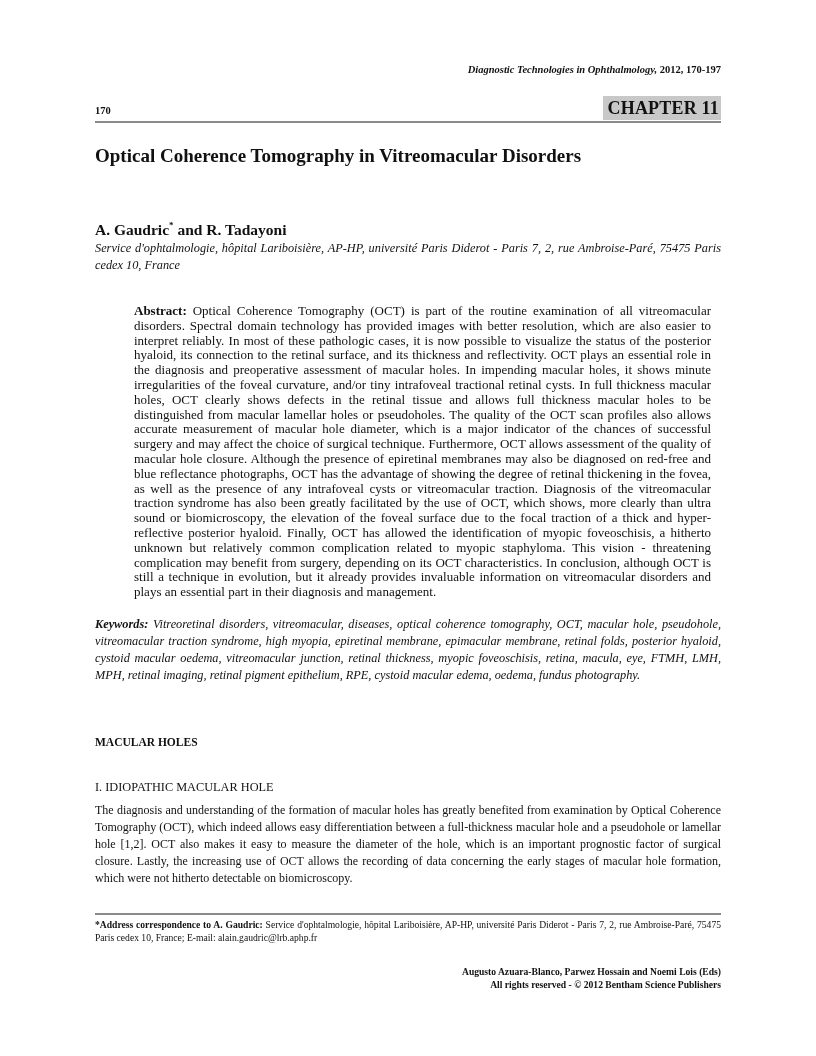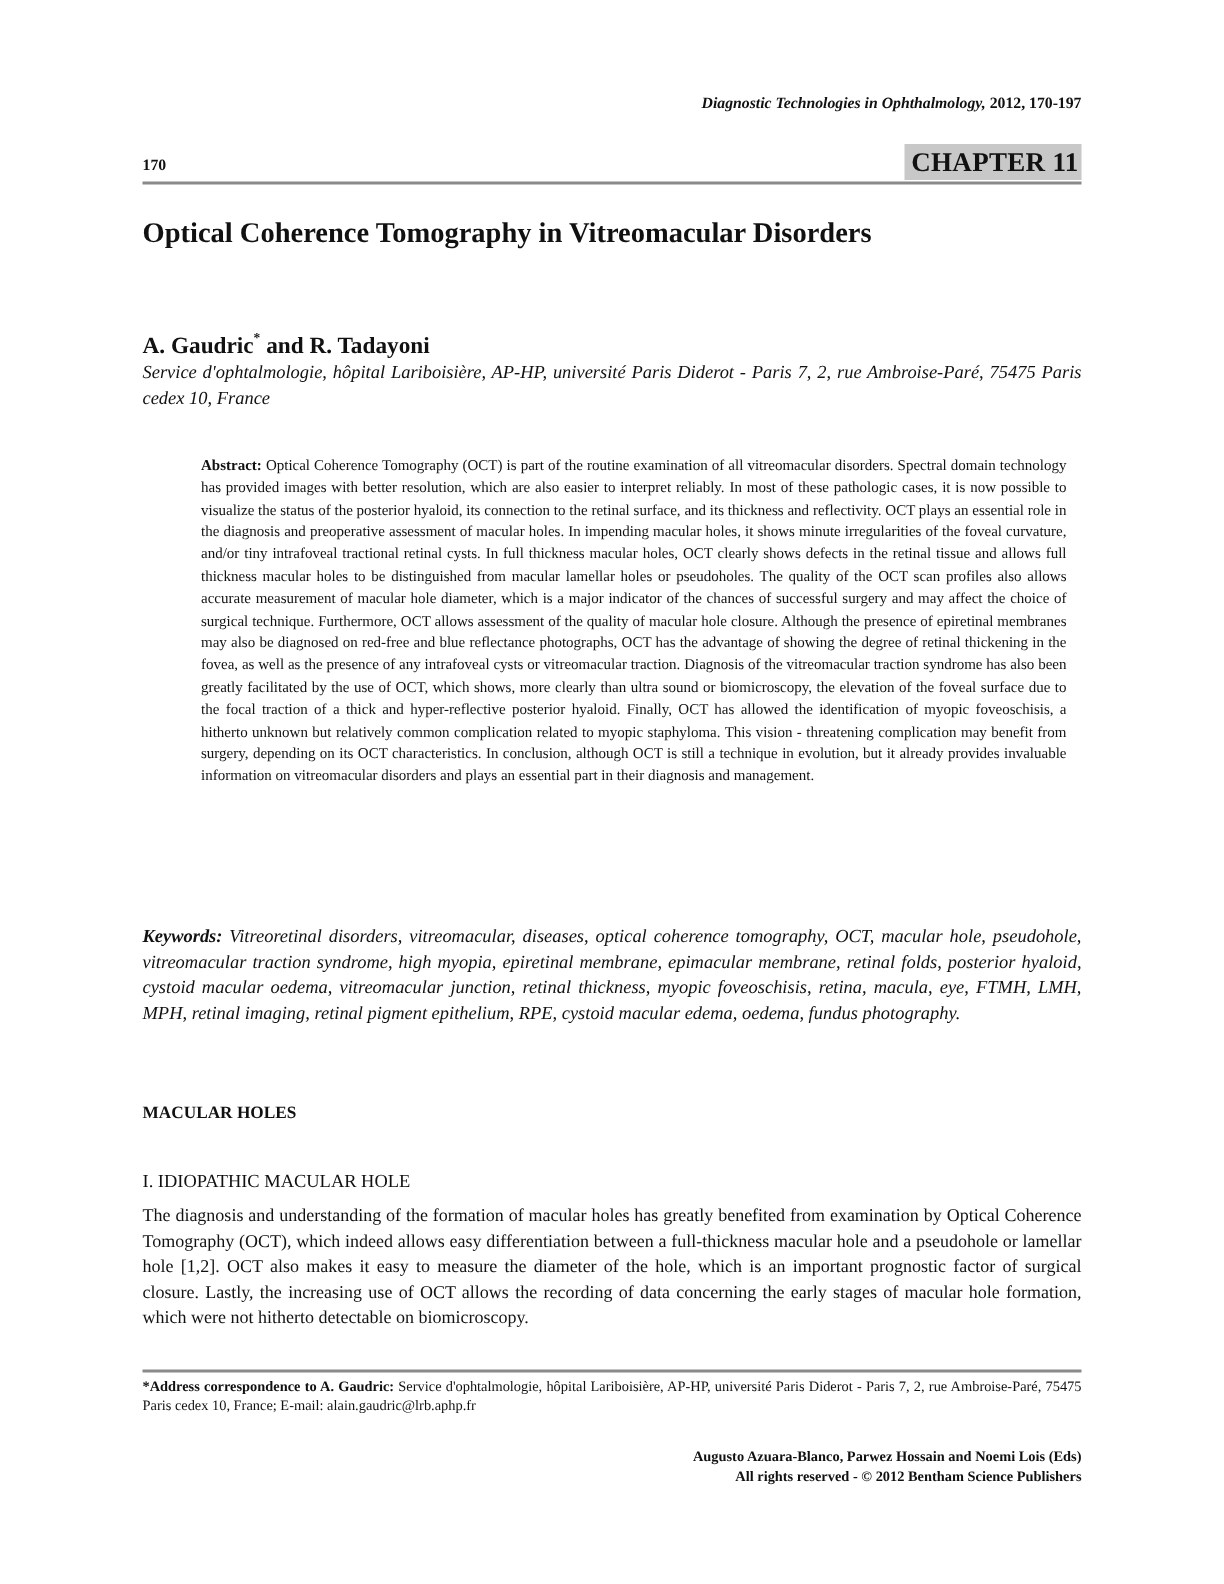--- a/index.html
+++ b/index.html
@@ -56,21 +56,21 @@
 
     .affiliation {
       left: 95px; top: 240px; width: 626px;
       font-size: 12.3px; font-style: italic;
       line-height: 17px;
       text-align: justify;
     }
 
     .abstract {
       left: 134px; top: 304px; width: 577px;
-      font-size: 10px;
+      font-size: 13px;
       line-height: 14.8px;
       text-align: justify;
     }
     .abstract b { font-weight: bold; }
 
     .keywords {
       left: 95px; top: 616px; width: 626px;
       font-size: 12.3px;
       line-height: 17px;
       text-align: justify;

